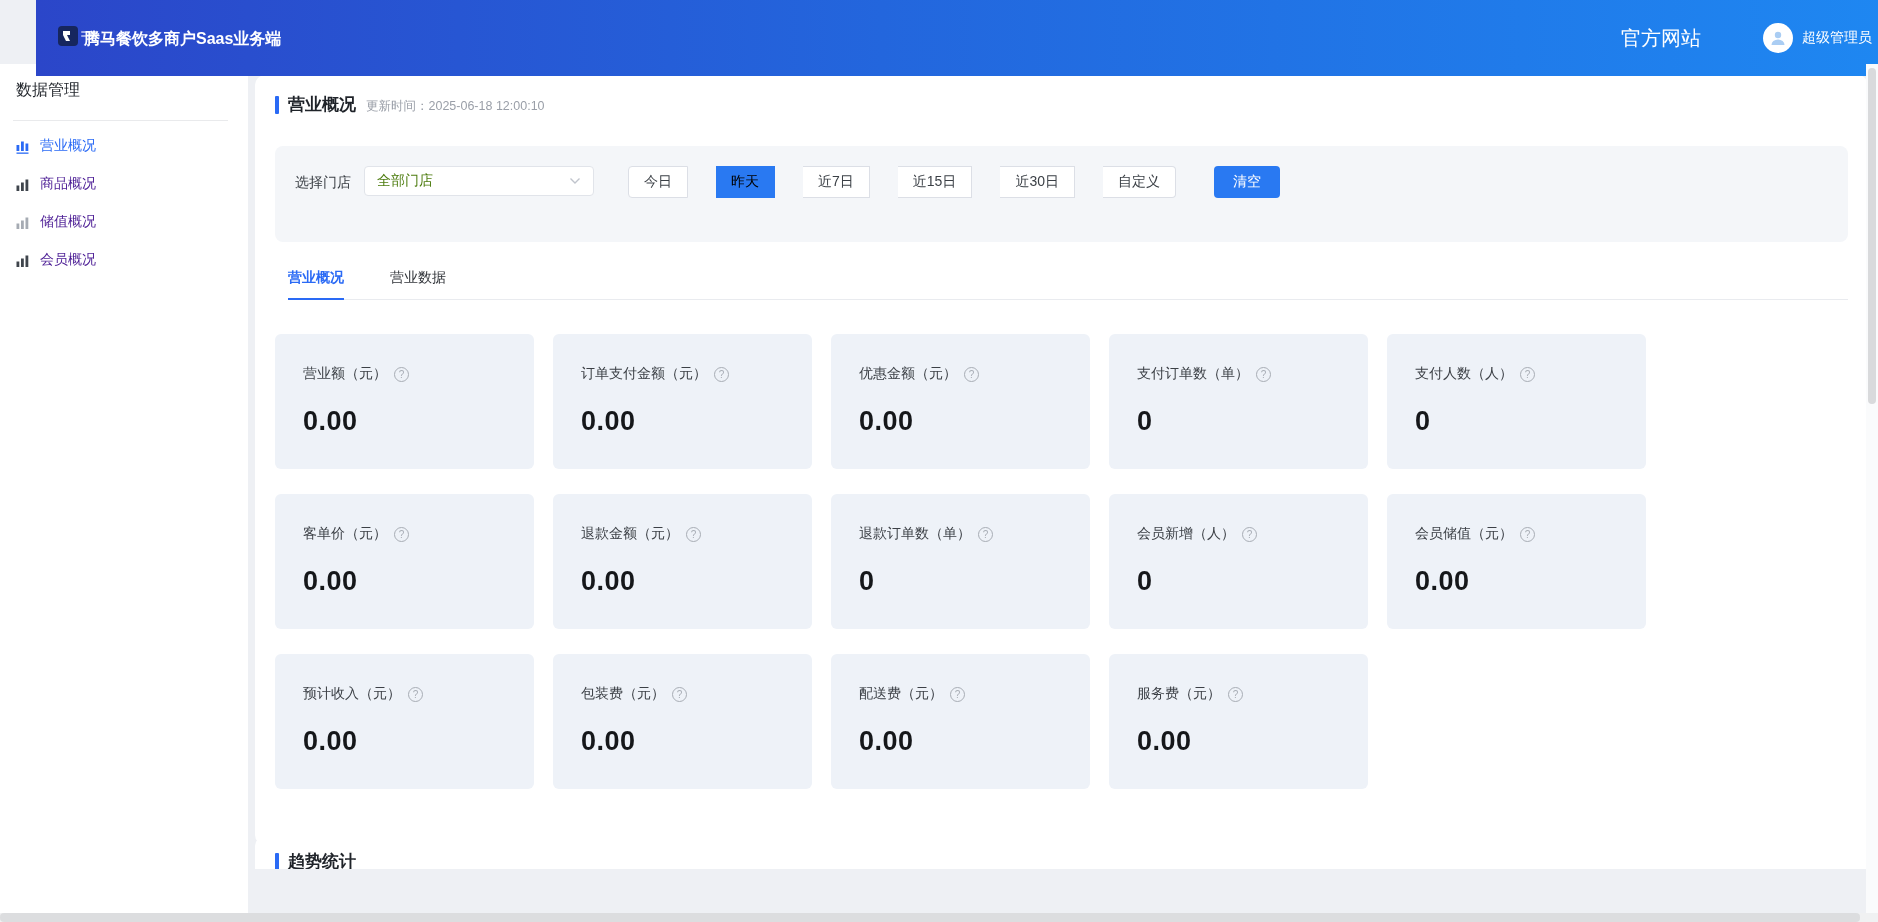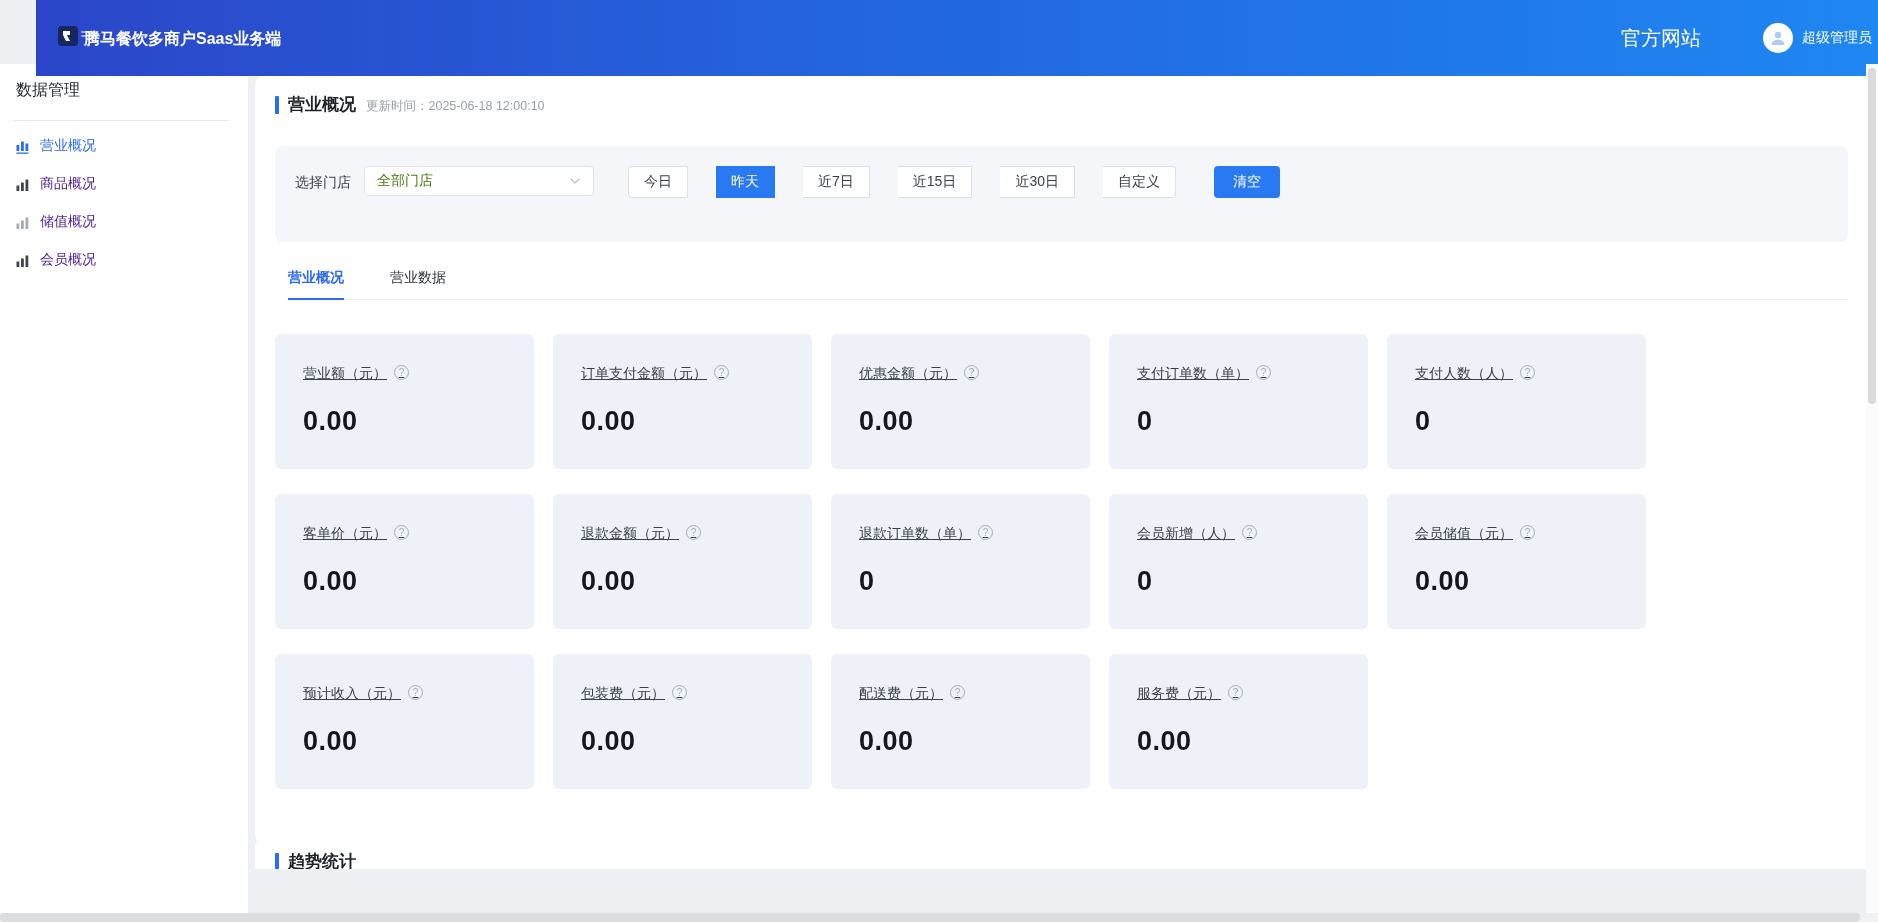--- a/index.html
+++ b/index.html
@@ -52,31 +52,31 @@
                 display:flex; align-items:flex-start; padding:20px 0 0 20px; }
   .store-label { font-size:14px; color:#3a3f45; line-height:32px; margin-right:13px; }
   .select { width:230px; height:30px; background:#fff; border:1px solid #e1e4ea; border-radius:4px;
             display:flex; align-items:center; justify-content:space-between; padding:0 12px;
             font-size:14px; color:#4d7c0f; cursor:pointer; }
   .range-group { display:flex; height:32px; margin-left:34px;gap:28px; }
   .range-btn { padding:0 15px; border:1px solid #dcdfe6; border-left:none; background:#fff;
                font-size:14px; color:#3a3f45; display:flex; align-items:center; cursor:pointer; }
   .range-btn:first-child { border-left:1px solid #dcdfe6; border-radius:4px 0 0 4px; }
   .range-btn:last-child { border-radius:0 4px 4px 0; }
-  .range-btn.active { background:#2979f2; border-color:#2979f2; color:#fef9c3; }
+  .range-btn.active { background:#2979f2; border-color:#2979f2; color:#000000; }
   .clear-btn { margin-left:38px; height:32px; padding:0 19px; background:#2979f2; color:#fff;
                border:none; border-radius:4px; font-size:14px; cursor:pointer; font-family:inherit; }
 
   .tabs { display:flex; gap:46px; margin:27px 20px 0 33px; border-bottom:1px solid #e9ebef; }
   .tab { padding-bottom:11px; font-size:14px; cursor:pointer; color:#303338; border-bottom:2.5px solid transparent; margin-bottom:-1px; }
   .tab.active { color:#2a6af5; font-weight:bold; border-bottom-color:#2a6af5; }
 
   .stats { margin:34px 20px 0; display:grid; grid-template-columns:repeat(5,259px); gap:25px 19px; }
   .stat-card { height:135px; background:#eef2f8; border-radius:6px; padding:31px 10px 0 28px; }
-  .stat-label-row { display:flex; gap:7px; font-size:14px; color:#3c4046; white-space:nowrap;text-decoration:underline; }
+  .stat-label-row { display:flex; align-items:center; gap:7px; font-size:14px; color:#3c4046; white-space:nowrap; }
   .help { width:15px; height:15px; border:1px solid #a8adb5; border-radius:50%; color:#a8adb5;
           font-size:10px; line-height:13px; text-align:center; flex:none; cursor:pointer; }
   .stat-value { margin-top:23px; font-size:27px; font-weight:bold; color:#15171a; letter-spacing:.5px; }
 
   .card2 { position:absolute; left:255px; top:836px; width:1613px; height:33px; background:#fff;
            border-radius:10px 10px 0 0; overflow:hidden; }
   .card2 .section-header { padding-top:14px; }
 
   
   .vscroll { position:absolute; right:0; top:64px; width:12px; bottom:9px; background:#fafbfc; z-index:6; }

